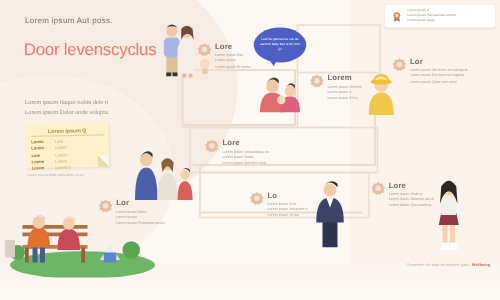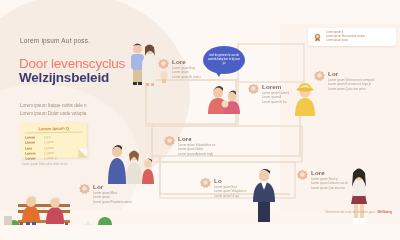--- a/index.html
+++ b/index.html
@@ -2,21 +2,21 @@
 <html><head>
 <meta charset="utf-8">
 <style>
   * { box-sizing: border-box; margin: 0; padding: 0; }
   body {
     width: 400px; height: 225px; overflow: hidden;
     font-family: "Liberation Sans", sans-serif;
     background: #fdf8f3;
     position: relative;
   }
-  .stage { position: absolute; inset: 0; margin-top: 24px; }
+  .stage { position: absolute; inset: 0; }
 
   
   .bg-left {
     position: absolute; left: -40px; top: -30px;
     width: 230px; height: 200px; border-radius: 50%;
     background: #f7ece3;
   }
   .bg-left2 {
     position: absolute; left: -60px; top: 60px;
     width: 200px; height: 160px; border-radius: 50%;
@@ -248,21 +248,20 @@
     <path d="M46 25 q5 -7 10 0 l0 -2 q-5 -5 -10 2z" fill="#dedad4"></path>
     <path d="M76 56 l8 -12 l8 12z" fill="#e8ece8"></path>
     <rect x="79" y="50" width="10" height="8" fill="#5c86c9"></rect>
     <circle cx="101" cy="48" r="7" fill="#5aa552"></circle>
     <circle cx="10" cy="50" r="6" fill="#5aa552"></circle>
     <rect x="0" y="40" width="8" height="14" fill="#d9cfc2"></rect>
   </svg>
 
   <div class="eyebrow">Lorem ipsum Aut poss.</div>
   <div class="h1a">Door levenscyclus</div>
-  <div class="h1b">Welzijnsbeleid</div>
   <div class="sub">
     <div>Lorem ipsum Itaque nobis dele n</div>
     <div>Lorem ipsum Dolor unde volupta</div>
   </div>
 
   <div class="note">
     <div class="note-head">Lorem ipsum Q</div>
     <div id="note-rows">
         <div class="note-row">
           <span class="note-k">Lorem</span>

